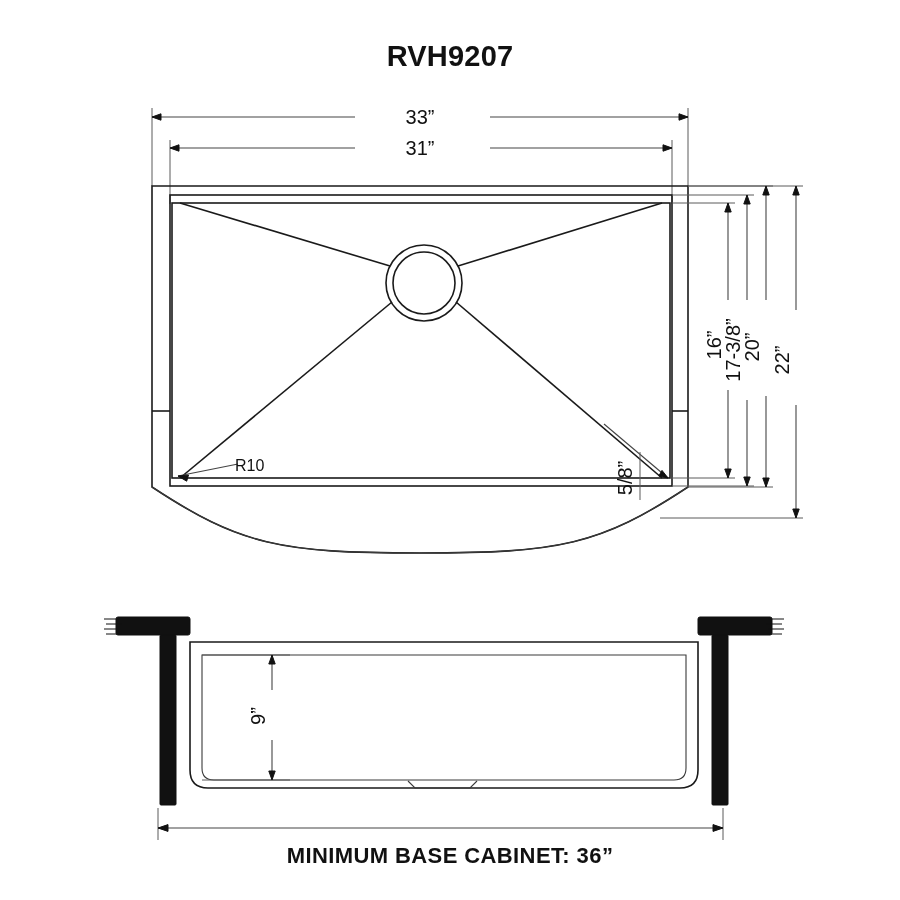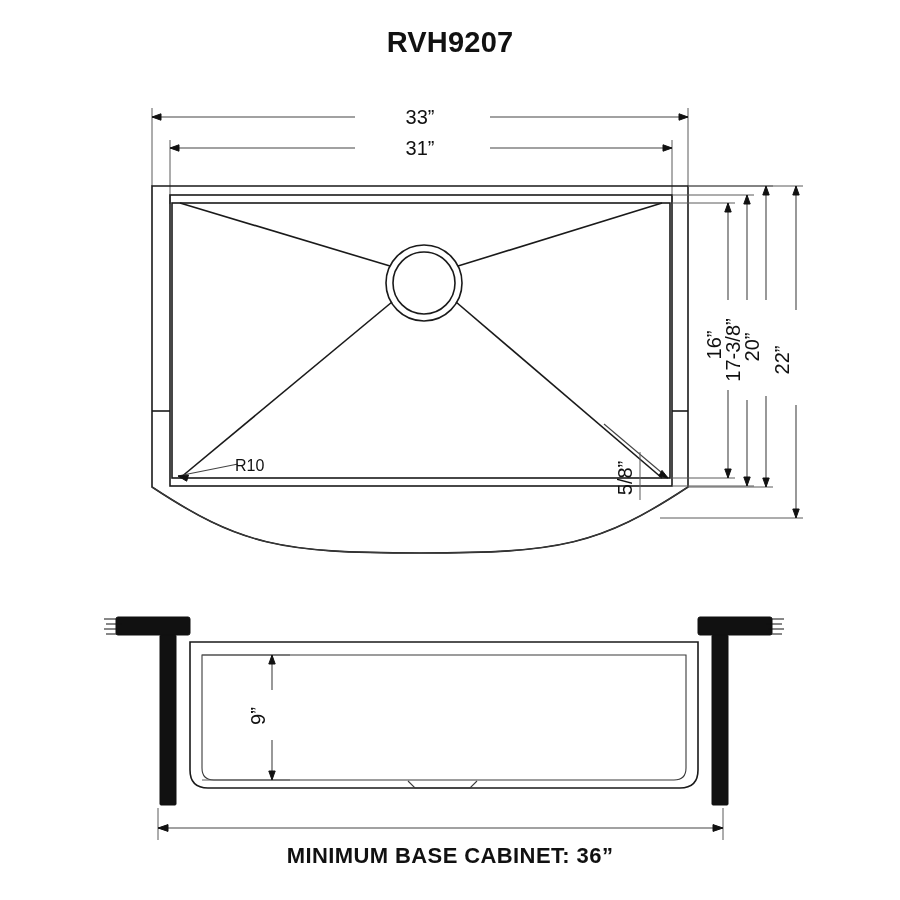--- a/index.html
+++ b/index.html
@@ -1,20 +1,20 @@
 <!DOCTYPE html>
 <html><head>
 <meta charset="utf-8">
 <style>
   html,body{margin:0;padding:0;background:#ffffff;}
   body{width:900px;height:900px;overflow:hidden;
        font-family:"Liberation Sans", sans-serif;}
   #sheet{position:relative;width:900px;height:900px;background:#fff;}
   #title{
-     position:absolute;left:0;top:26px;width:900px;text-align:center;
+     position:absolute;left:0;top:40px;width:900px;text-align:center;
      font-size:29px;font-weight:bold;letter-spacing:.2px;color:#111;
      font-family:"Liberation Sans", sans-serif;
   }
   #caption{
      position:absolute;left:0;top:843px;width:900px;text-align:center;
      font-size:22px;font-weight:600;letter-spacing:.4px;color:#111;
      font-family:"Liberation Sans", sans-serif;
   }
   svg{position:absolute;left:0;top:0;}
   .ln{fill:none;stroke:#1a1a1a;stroke-width:1.6;}

